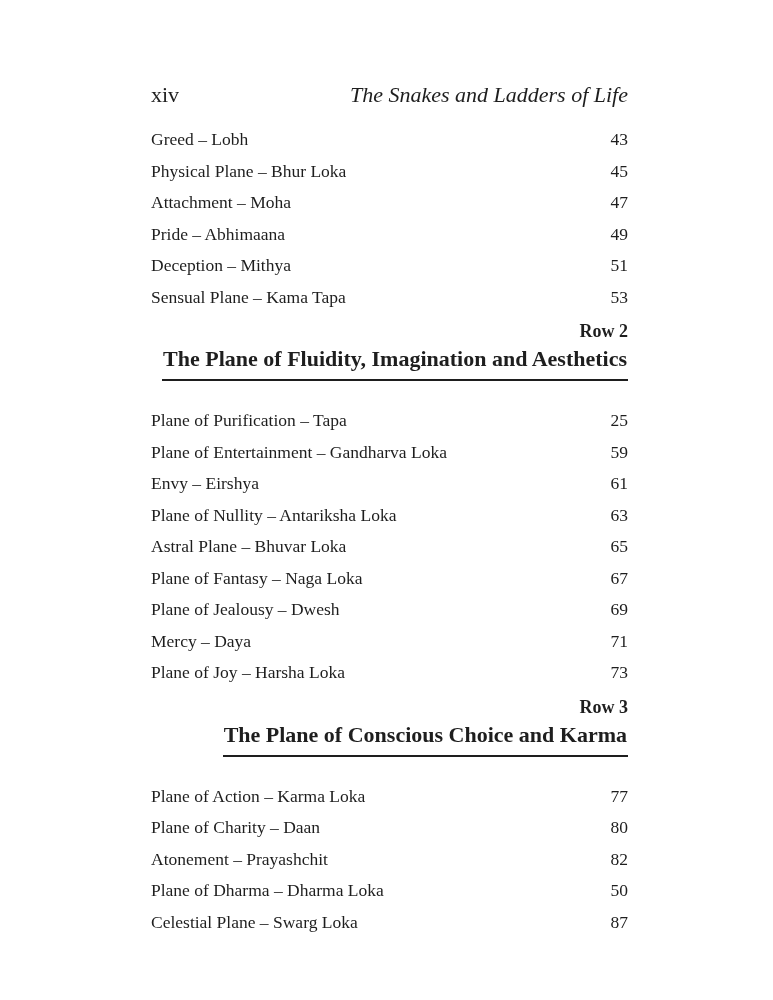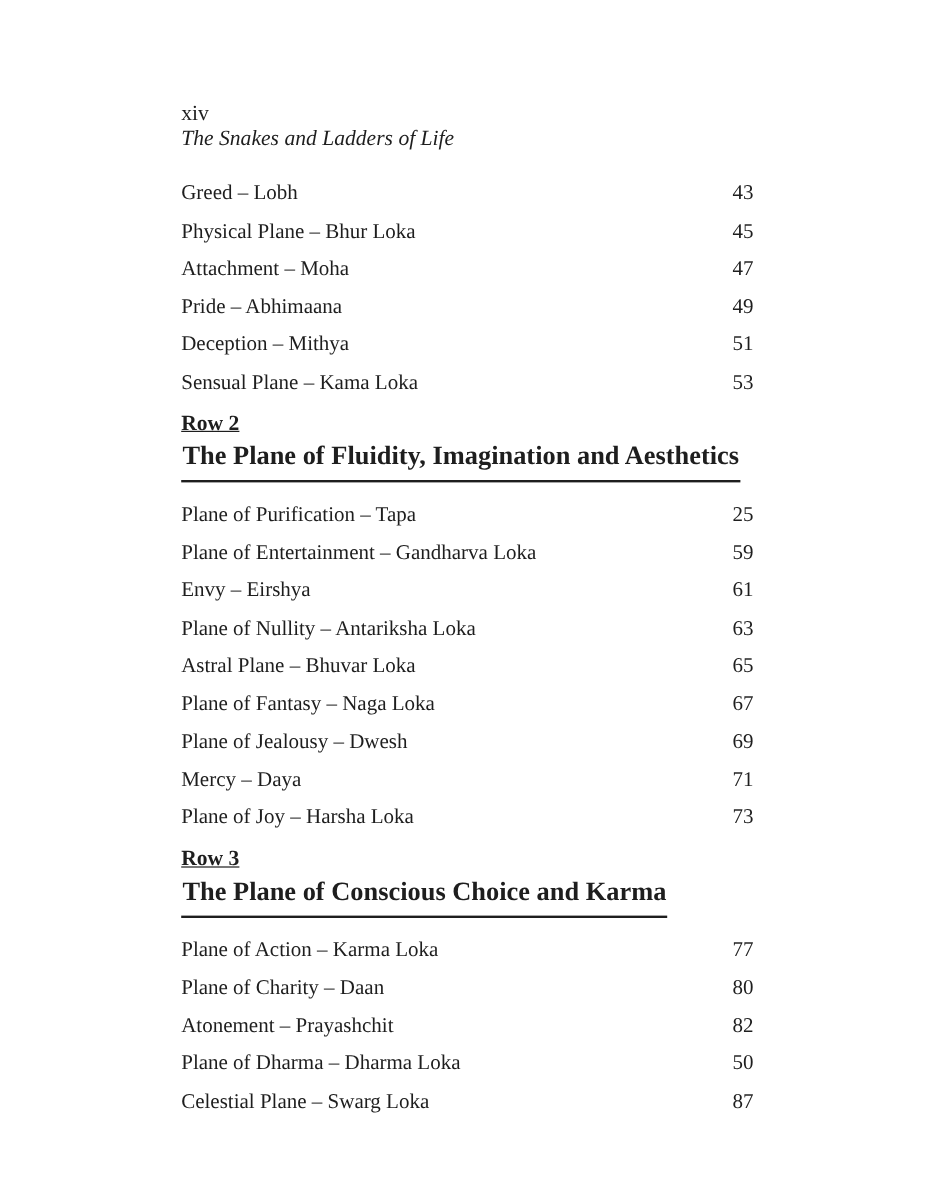--- a/index.html
+++ b/index.html
@@ -14,45 +14,43 @@
   }
   .page {
     width: 773px;
     height: 1000px;
     padding: 84px 145px 0 151px;
   }
   .running-head {
     display: flex;
     justify-content: space-between;
     align-items: baseline;
-    font-size: 18px;
+    font-size: 22px;
     line-height: 21px;
-    flex-direction: column;
   }
   .book-title {
     font-style: italic;
   }
   .toc {
     margin-top: 19px;
   }
   .toc-entry {
     display: flex;
     justify-content: space-between;
     align-items: baseline;
     font-size: 17.5px;
     line-height: 31.5px;
     height: 31.5px;
     white-space: nowrap;
   }
   .entry-title { text-align: left; }
   .entry-page  { text-align: right; }
   .section-heading {
-    text-align: left;
-    margin: 4px 0 11px 0;
-    text-decoration: underline;
+    text-align: right;
+    margin: 4px 0 24px 0;
   }
   .row-label {
     font-weight: bold;
     font-size: 18px;
     line-height: 28px;
   }
   .row-title-wrap {
     line-height: 28px;
     margin-top: 0;
   }
@@ -95,21 +93,21 @@
     <span class="entry-title">Pride – Abhimaana</span>
     <span class="entry-page">49</span>
   </div>
 
   <div class="toc-entry">
     <span class="entry-title">Deception – Mithya</span>
     <span class="entry-page">51</span>
   </div>
 
   <div class="toc-entry">
-    <span class="entry-title">Sensual Plane – Kama Loka</span>
+    <span class="entry-title">Sensual Plane – Kama Tapa</span>
     <span class="entry-page">53</span>
   </div>
 </div>
   </div>
 
   <div class="toc-section">
     <div class="section-heading">
       <div class="row-label">Row 2</div>
       <div class="row-title-wrap">
         <span class="row-title">The Plane of Fluidity, Imagination and Aesthetics</span>

